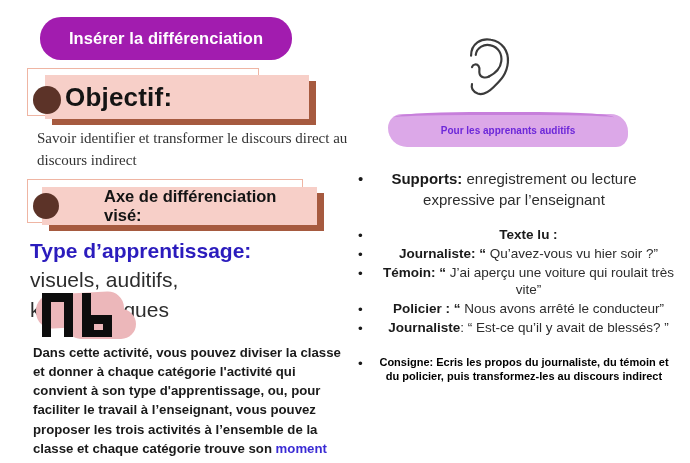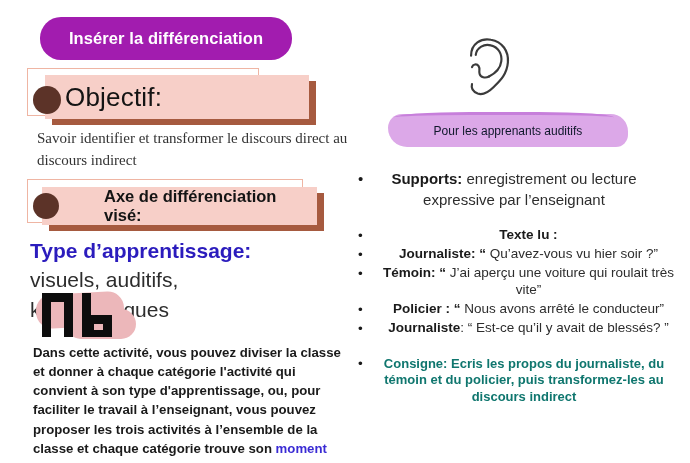--- a/index.html
+++ b/index.html
@@ -16,21 +16,21 @@
   .title-pill span{color:#ffffff;font-weight:bold;font-size:16.5px;letter-spacing:.1px;}
   
   .outline-rect{position:absolute;border:1px solid #efb5a3;background:transparent;}
   .obj-outline{left:27px;top:68px;width:230px;height:46px;}
   .axe-outline{left:27px;top:179px;width:274px;height:42px;}
   .head-box{
     position:absolute;background:#f7cfc8;box-shadow:7px 6px 0 0 #a65a3f;
     display:flex;align-items:center;
   }
   .obj-box{left:45px;top:75px;width:244px;height:44px;padding-left:20px;}
-  .obj-box span{font-size:26px;font-weight:normal;color:#141414;letter-spacing:.2px;}
+  .obj-box span{font-size:26px;font-weight:bold;color:#141414;letter-spacing:.2px;}
   .axe-box{left:42px;top:187px;width:254px;height:38px;padding-left:21px;}
   .axe-box span{font-size:16.5px;font-weight:bold;color:#141414;margin-left:41px;}
   .head-circle{position:absolute;background:#5c3328;border-radius:50%;}
   .obj-circle{left:33px;top:86px;width:28px;height:28px;}
   .axe-circle{left:33px;top:193px;width:26px;height:26px;}
   
   .obj-body{
     position:absolute;left:37px;top:128px;width:336px;margin:0;
     font-size:15px;line-height:1.45;color:#333333;font-family:Liberation Serif, serif;
   }
@@ -49,33 +49,33 @@
   .ear{position:absolute;left:460px;top:35px;}
   .purple-heading{
     position:absolute;left:388px;top:114px;width:240px;height:33px;
     background:#dca8e8;border-radius:16px 20px 14px 22px;
     display:flex;align-items:center;justify-content:center;
   }
   .purple-heading::before{
     content:"";position:absolute;left:6px;right:14px;top:-2px;height:8px;
     border-top:3px solid #c77fdb;border-radius:50%/8px;
   }
-  .purple-heading span{font-size:12px;font-weight:normal;color:#0f172a;position:relative;}
+  .purple-heading span{font-size:10px;font-weight:bold;color:#6d28d9;position:relative;}
   .right-list{position:absolute;left:358px;top:168px;width:325px;}
   .li{display:flex;align-items:flex-start;}
   .li .bullet{width:16px;flex:0 0 16px;color:#1a1a1a;}
   .li p{margin:0;text-align:center;}
   .li-supports{margin-bottom:17px;}
   .li-supports .bullet{font-size:15px;line-height:1.4;}
   .li-supports p{font-size:15px;line-height:1.4;width:280px;color:#2d2d2d;}
   .li-small .bullet{font-size:13.5px;line-height:1.2;padding-top:1px;}
   .li-small p{font-size:13.5px;line-height:1.2;width:309px;color:#2d2d2d;padding-bottom:3px;}
   .li-consigne{margin-top:17px;}
   .li-consigne .bullet{font-size:13.5px;line-height:1.25;}
-  .li-consigne p{font-size:13px;line-height:1.25;width:300px;font-weight:bold;color:#0f766e;}
+  .li-consigne p{font-size:11px;line-height:1.25;width:300px;font-weight:bold;color:#000000;}
   b{font-weight:bold;color:#1a1a1a;}
 </style>
 </head>
 <body>
 
 <div class="canvas">
 
   <div class="title-pill">
     <span>Insérer la différenciation</span>
   </div>

